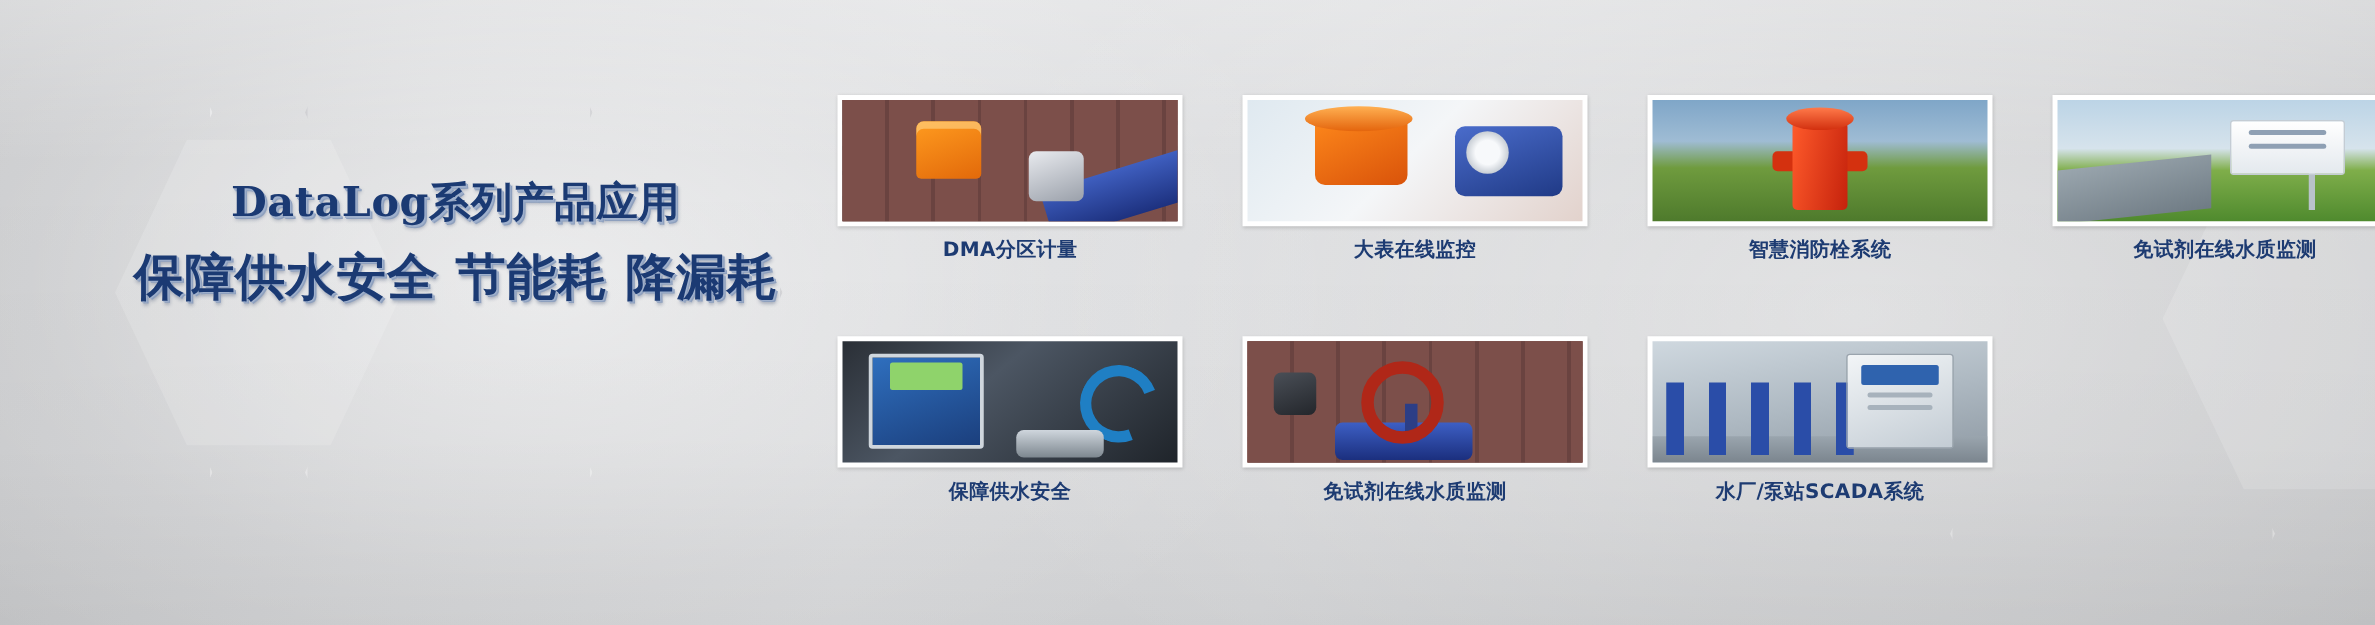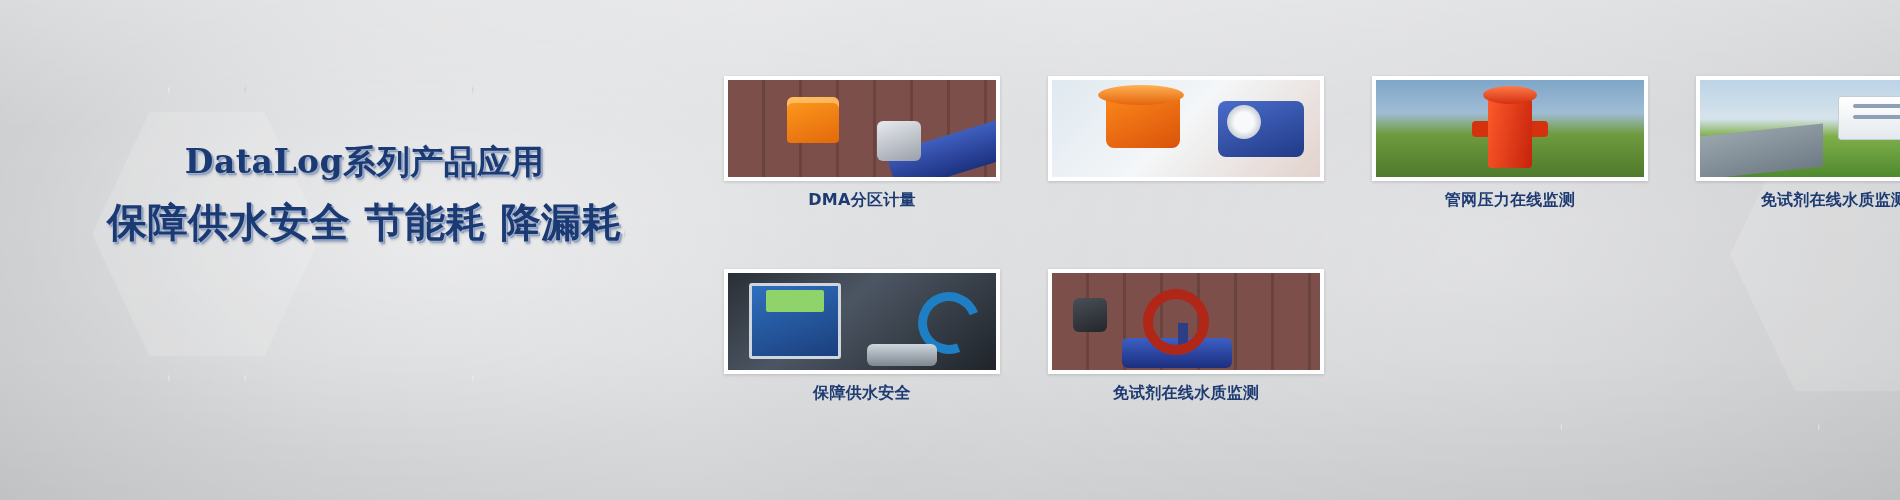--- a/index.html
+++ b/index.html
@@ -57,21 +57,21 @@
        2px 2px 0 #8ea0be,
        2px 3px 3px rgba(30,50,90,0.32);
     letter-spacing:0.5px;
   }
   .headline .line1 { font-size:33px; line-height:40px; margin-bottom:20px; }
   .headline .line2 { font-size:40px; line-height:40px; }
 
   
   .grid {
     position:absolute;
-    left:724px; top:76px;
+    left:670px; top:76px;
     width:1140px;
     display:grid;
     grid-template-columns:repeat(4, 276px);
     grid-template-rows:repeat(2, 145px);
     column-gap:9px;
     row-gap:6px;
     z-index:4;
     gap:48px;
   }
   .cell { width:276px; }
@@ -340,32 +340,33 @@
 
     <div class="cell">
       <div class="thumb">
         <div class="art art-meter">
           <span class="orangebody"></span>
             <span class="orangetop"></span>
             <span class="bluemeter"></span>
             <span class="gauge"></span>
         </div>
       </div>
+      <div class="caption">大表在线监控</div>
     </div>
 
     <div class="cell">
       <div class="thumb">
         <div class="art art-hyd">
           <span class="armL"></span>
             <span class="armR"></span>
             <span class="body"></span>
             <span class="cap"></span>
         </div>
       </div>
-      <div class="caption">管网压力在线监测</div>
+      <div class="caption">智慧消防栓系统</div>
     </div>
 
     <div class="cell">
       <div class="thumb">
         <div class="art art-wq">
           <span class="road"></span>
             <span class="post"></span>
             <span class="sign">
               <i></i>
               <i></i>
@@ -392,15 +393,29 @@
         <div class="art art-pp">
           <span class="bluebase"></span>
             <span class="stem"></span>
             <span class="wheel"></span>
             <span class="logger"></span>
         </div>
       </div>
       <div class="caption">免试剂在线水质监测</div>
     </div>
 
+    <div class="cell">
+      <div class="thumb">
+        <div class="art art-sc">
+          <span class="floor"></span>
+            <span class="pumps"></span>
+            <span class="cab">
+              <b></b>
+              <i></i>
+              <i></i>
+            </span>
+        </div>
+      </div>
+      <div class="caption">水厂/泵站SCADA系统</div>
+    </div>
 
   </div>
 </div>
 
 </body></html>

